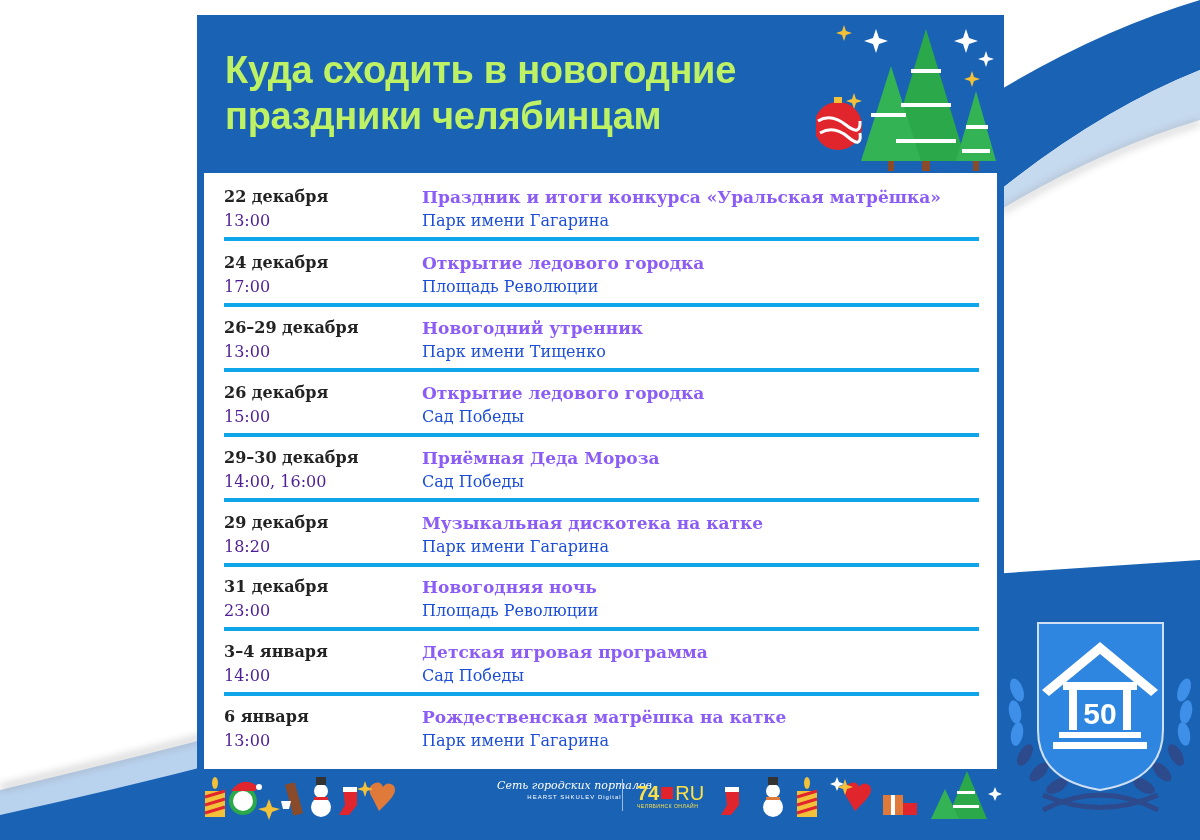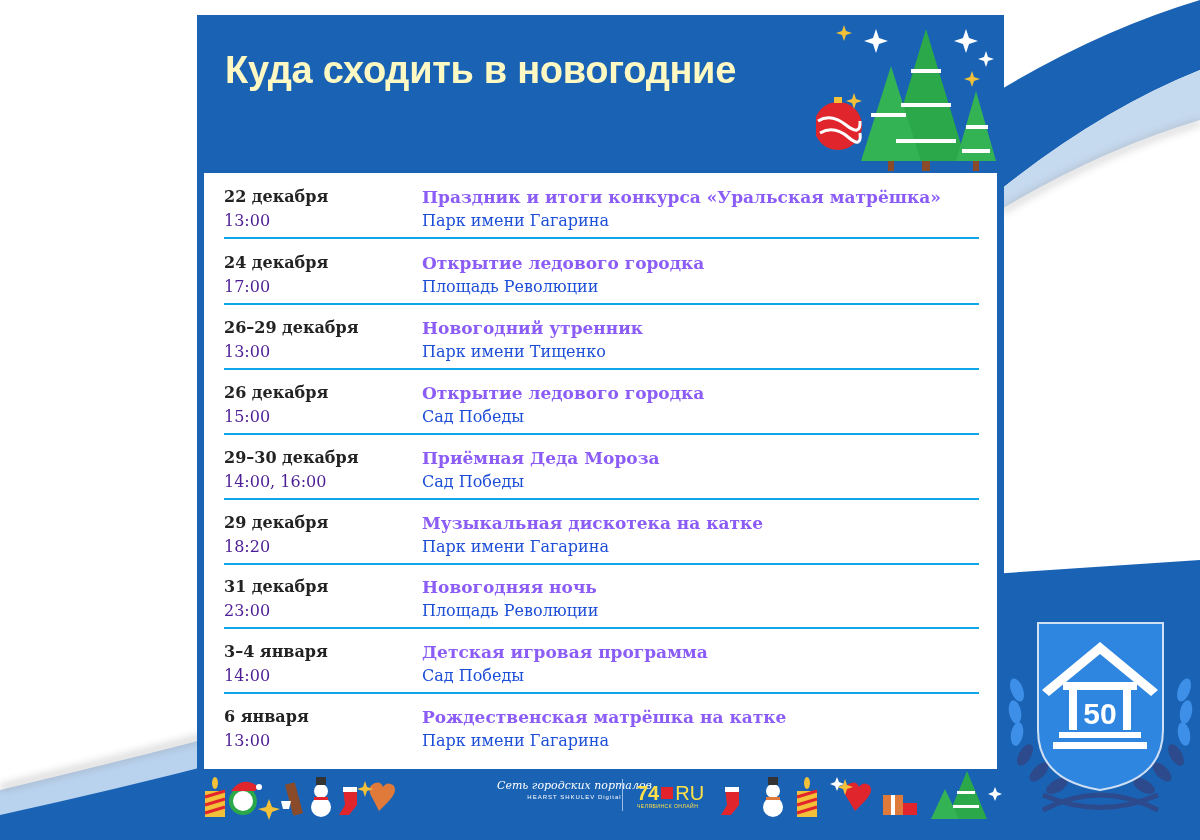--- a/index.html
+++ b/index.html
@@ -12,32 +12,32 @@
   .card {
     position: absolute; left: 197px; top: 15px; width: 807px; height: 806px;
     background: #1a63b4;
   }
   .header {
     position: absolute; left: 0; top: 0; width: 807px; height: 158px;
     background: #1a63b4;
   }
   .title {
     position: absolute; left: 28px; top: 32px;
-    color: #fef9c3; font-family: "Liberation Sans", sans-serif; font-weight: bold;
+    color: #bef264; font-family: "Liberation Sans", sans-serif; font-weight: bold;
     font-size: 38px; line-height: 46px; letter-spacing: -0.3px;
   }
   .title span { display: block; }
   .header-deco { position: absolute; right: 8px; top: 6px; width: 180px; height: 150px; }
   .content {
     position: absolute; left: 7px; top: 158px; width: 793px; height: 596px;
     background: #ffffff;
   }
   .row {
     position: absolute; left: 20px; width: 755px; height: 64px;
-    border-bottom: 2px solid #0ea5e9;
+    border-bottom: 4px solid #0ea5e9;
   }
   .row.last { border-bottom: none; }
   .date {
     position: absolute; left: 0; top: 14px;
     font-family: "DejaVu Serif", serif; font-weight: bold; font-size: 16px; color: #222;
   }
   .time {
     position: absolute; left: 0; top: 38px;
     font-family: "DejaVu Serif", serif; font-size: 16px; color: #4c1d95;
   }
@@ -85,20 +85,21 @@
   <path d="M0 788 Q250 728 420 678" stroke="#888" stroke-width="4" fill="none" filter="url(#sh)" opacity="0.6"></path>
   <path d="M1000 90 Q1100 30 1200 0 L1200 70 Q1100 110 1000 190 Z" fill="#1a63b4"></path>
   <path d="M1000 190 Q1100 110 1200 70 L1200 120 Q1100 150 1000 210 Z" fill="#c5d9ef"></path>
   <path d="M1000 212 Q1100 152 1200 122" stroke="#999" stroke-width="4" fill="none" filter="url(#sh)" opacity="0.6"></path>
 </svg>
 
 <div class="card">
   <div class="header">
     <div class="title">
       <span>Куда сходить в новогодние</span>
+      <span>праздники челябинцам</span>
     </div>
     <svg class="header-deco" viewBox="0 0 180 150">
       <circle cx="22" cy="105" r="24" fill="#e0262c"></circle>
       <rect x="18" y="76" width="8" height="6" fill="#f3c03a"></rect>
       <path d="M2 100 Q15 92 30 104 T44 100" stroke="#fff" stroke-width="3" fill="none"></path>
       <path d="M4 112 Q18 104 32 116 T44 112" stroke="#fff" stroke-width="3" fill="none"></path>
       <polygon points="110,8 150,140 70,140" fill="#2aa84a"></polygon>
       <polygon points="75,45 105,140 45,140" fill="#34b355"></polygon>
       <polygon points="160,70 180,140 140,140" fill="#34b355"></polygon>
       <rect x="106" y="140" width="8" height="10" fill="#8a4b2a"></rect>

